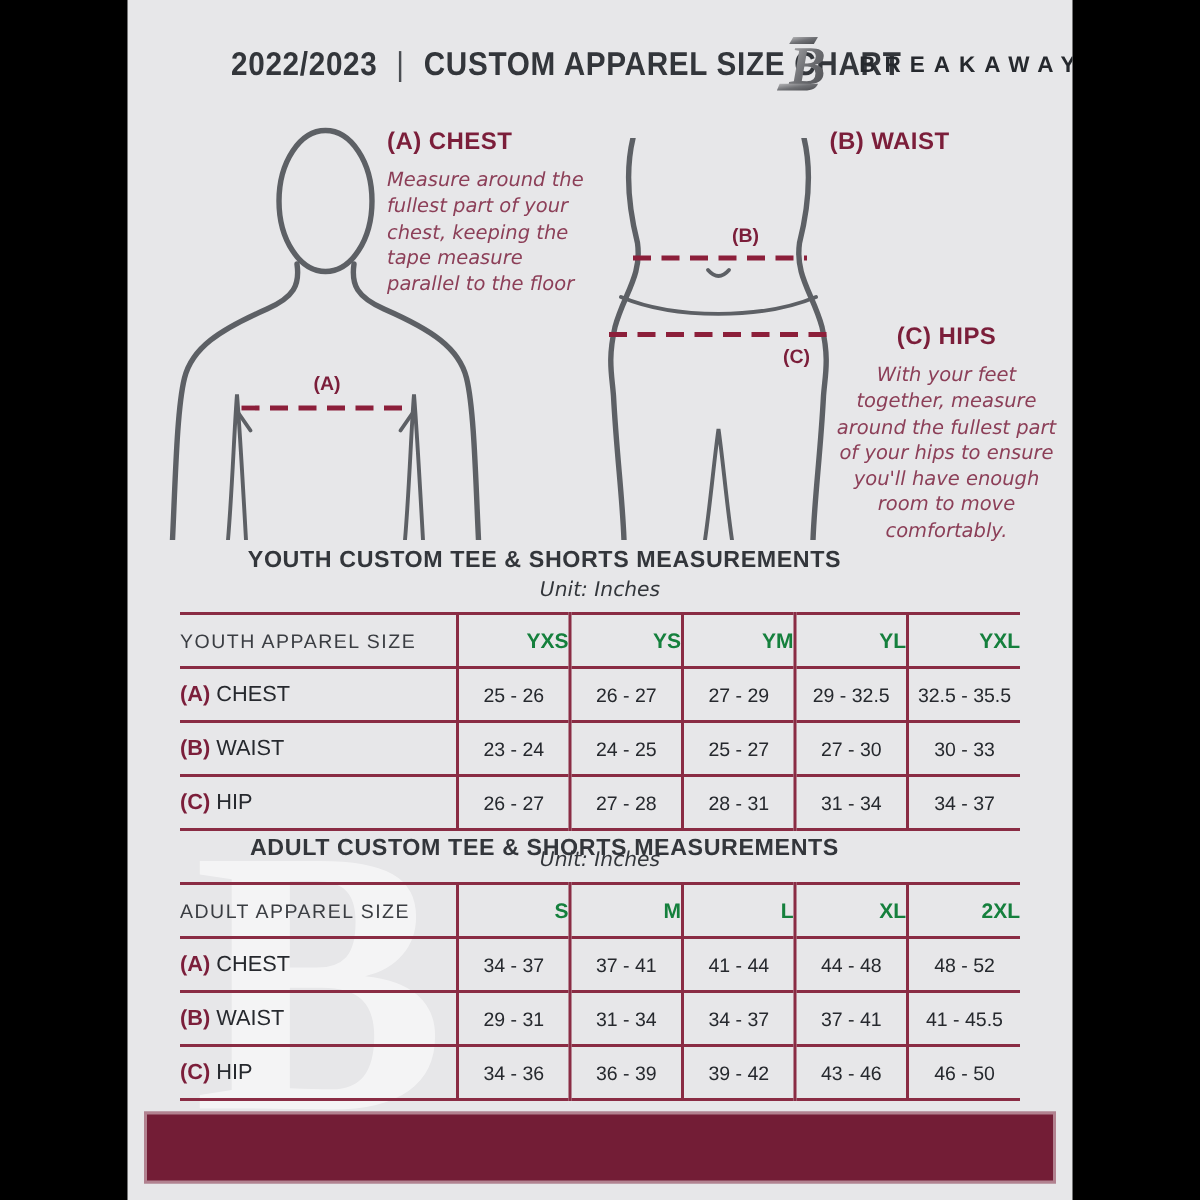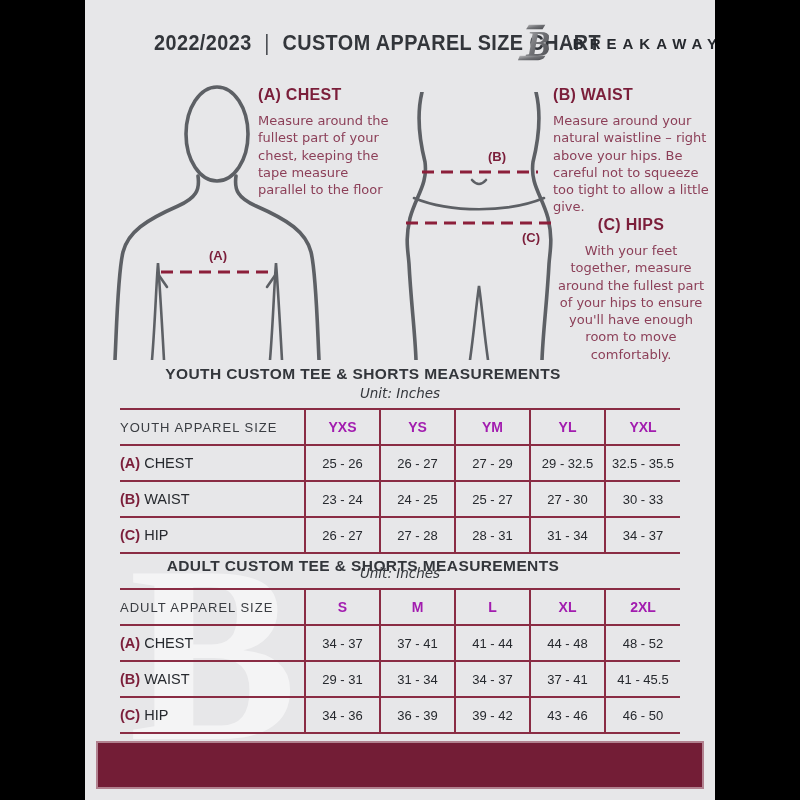--- a/index.html
+++ b/index.html
@@ -34,21 +34,21 @@
   .diagram-label {
     fill:var(--maroon-heading); font-family:"Liberation Sans", sans-serif;
     font-weight:bold; font-size:13px; text-anchor:middle;
   }
   
   .inst-block { position:absolute; }
   .inst-heading {
     font-weight:bold; font-size:16px; color:var(--maroon-heading); letter-spacing:0.3px;
   }
   .inst-body {
-    margin-top:8px; font-size:13px; line-height:1.33;
+    margin-top:8px; font-style:italic; font-size:13px; line-height:1.33;
     color:var(--maroon-body); font-family:"DejaVu Sans", sans-serif;
   }
   
   .section-title {
     position:absolute; left:0; width:556px; text-align:center;
     font-weight:bold; font-size:15.5px; letter-spacing:0.4px; color:#33363b;
   }
   .section-unit {
     position:absolute; left:0; width:630px; text-align:center;
     font-style:italic; font-size:13.5px; color:#33363b; font-family:"DejaVu Sans", sans-serif;
@@ -63,21 +63,21 @@
   table.size-table th, table.size-table td {
     border-left:2px solid var(--maroon-border); padding:0; height:36px; vertical-align:middle;
   }
   table.size-table th:first-child, table.size-table td:first-child { border-left:none; }
   th.label-col {
     text-align:left; padding-left:13px; font-weight:400; font-size:13px;
     letter-spacing:1px; color:#3a3d42;
   }
   td.label-col { text-align:left; padding-left:13px; font-size:14.5px; color:#26292e; }
   td.label-col .prefix { color:var(--maroon-heading); font-weight:bold; }
-  th.val-col { text-align:center; font-weight:bold; font-size:14px; color:#a21caf; }
+  th.val-col { text-align:right; font-weight:bold; font-size:14px; color:#15803d; }
   td.val-col { text-align:center; font-size:13px; color:#26292e; }
   
   .watermark {
     position:absolute; left:44px; top:528px; font-size:252px; line-height:1;
     font-weight:bold; color:rgba(255,255,255,0.55); font-family:"Liberation Serif", serif;
     pointer-events:none;
   }
   .footer-bar {
     position:absolute; left:11px; top:741px; width:608px; height:48px;
     background:var(--maroon-footer); border:2px solid rgba(255,255,255,0.45);
@@ -137,21 +137,20 @@
       <path class="dash-line" d="M 16 131 L 162 131"></path>
       <text class="diagram-label" x="141" y="150">(C)</text>
     </svg>
 
     <div class="inst-block" style="left:173px; top:86px; width:142px;">
       <div class="inst-heading">(A) CHEST</div>
       <div class="inst-body">Measure around the fullest part of your chest, keeping the tape measure parallel to the floor</div>
     </div>
     <div class="inst-block" style="left:468px; top:86px; width:156px;">
       <div class="inst-heading">(B) WAIST</div>
-      <div class="inst-body">Measure around your natural waistline – right above your hips. Be careful not to squeeze too tight to allow a little give.</div>
     </div>
     <div class="inst-block" style="left:468px; top:216px; width:156px;text-align:center;">
       <div class="inst-heading">(C) HIPS</div>
       <div class="inst-body">With your feet together, measure around the fullest part of your hips to ensure you'll have enough room to move comfortably.</div>
     </div>
 
     <div class="section-title" style="top:365px;">YOUTH CUSTOM TEE &amp; SHORTS MEASUREMENTS</div>
     <div class="section-unit" style="top:385px;">Unit: Inches</div>
     <table class="size-table" style="top:408px;">
       <colgroup>

